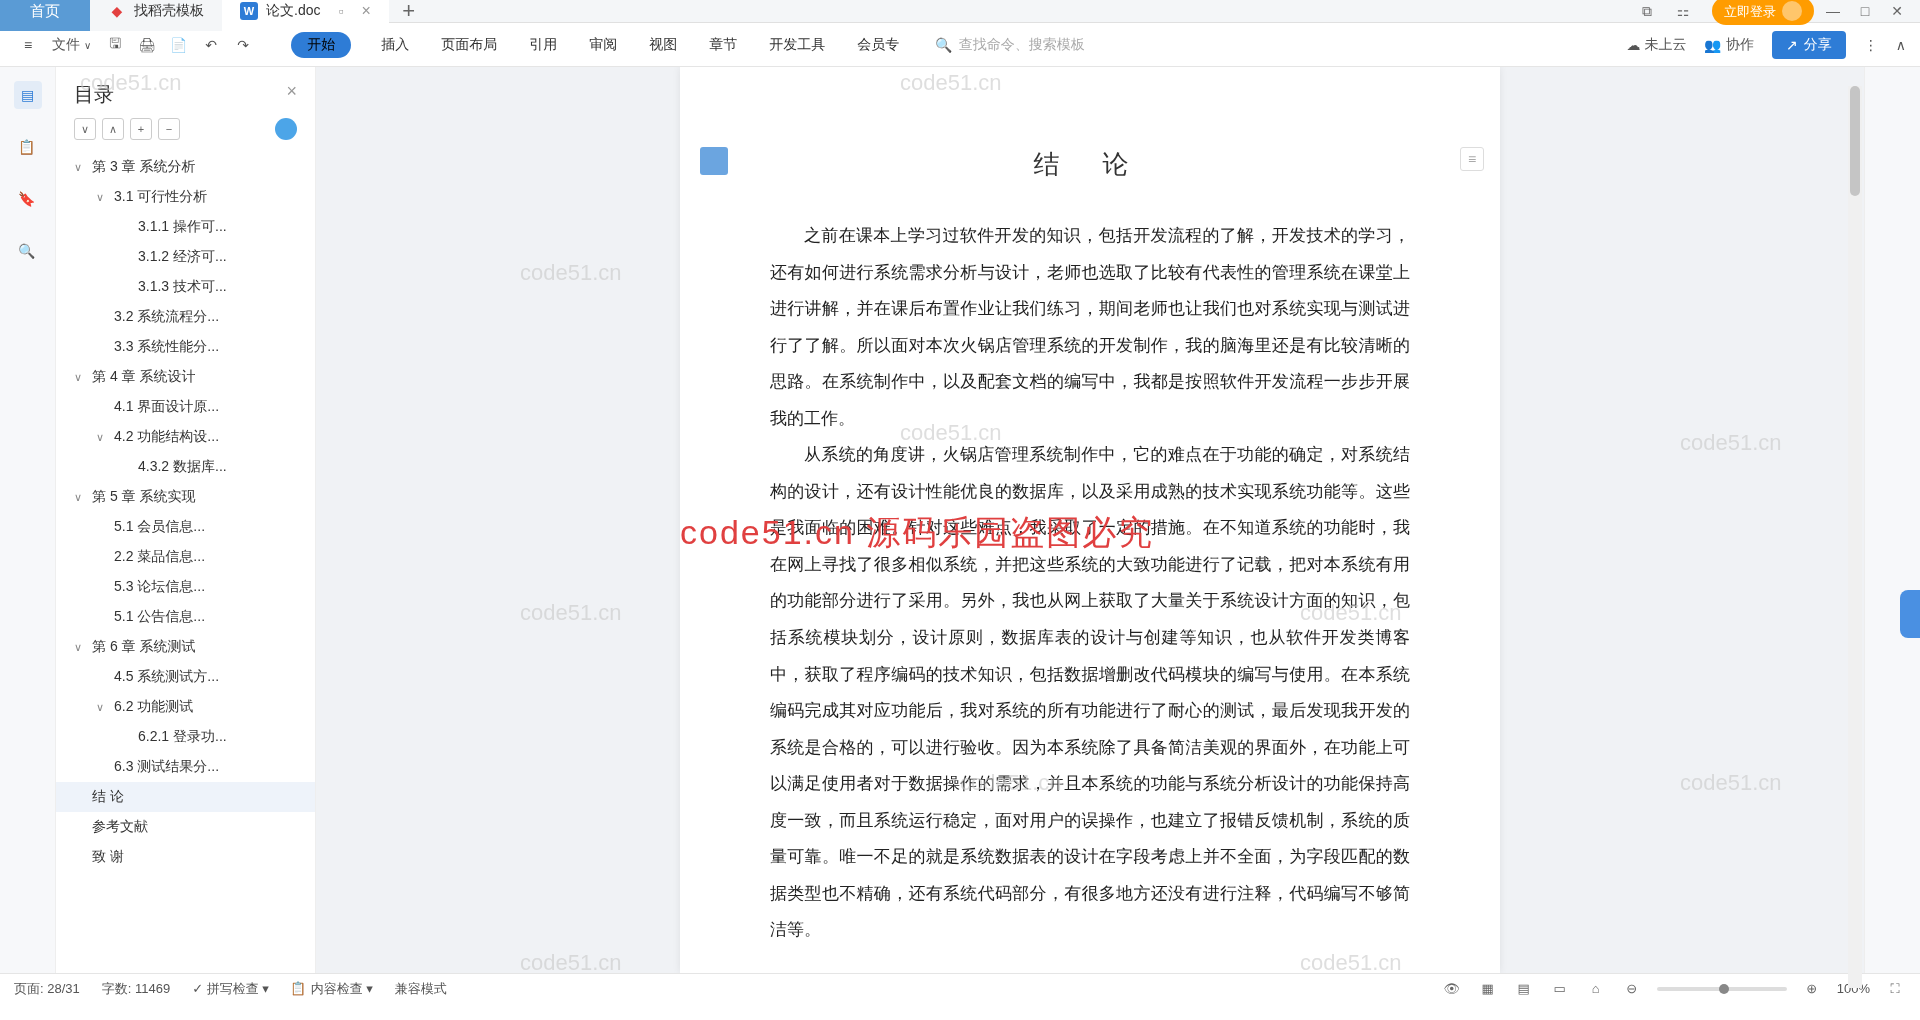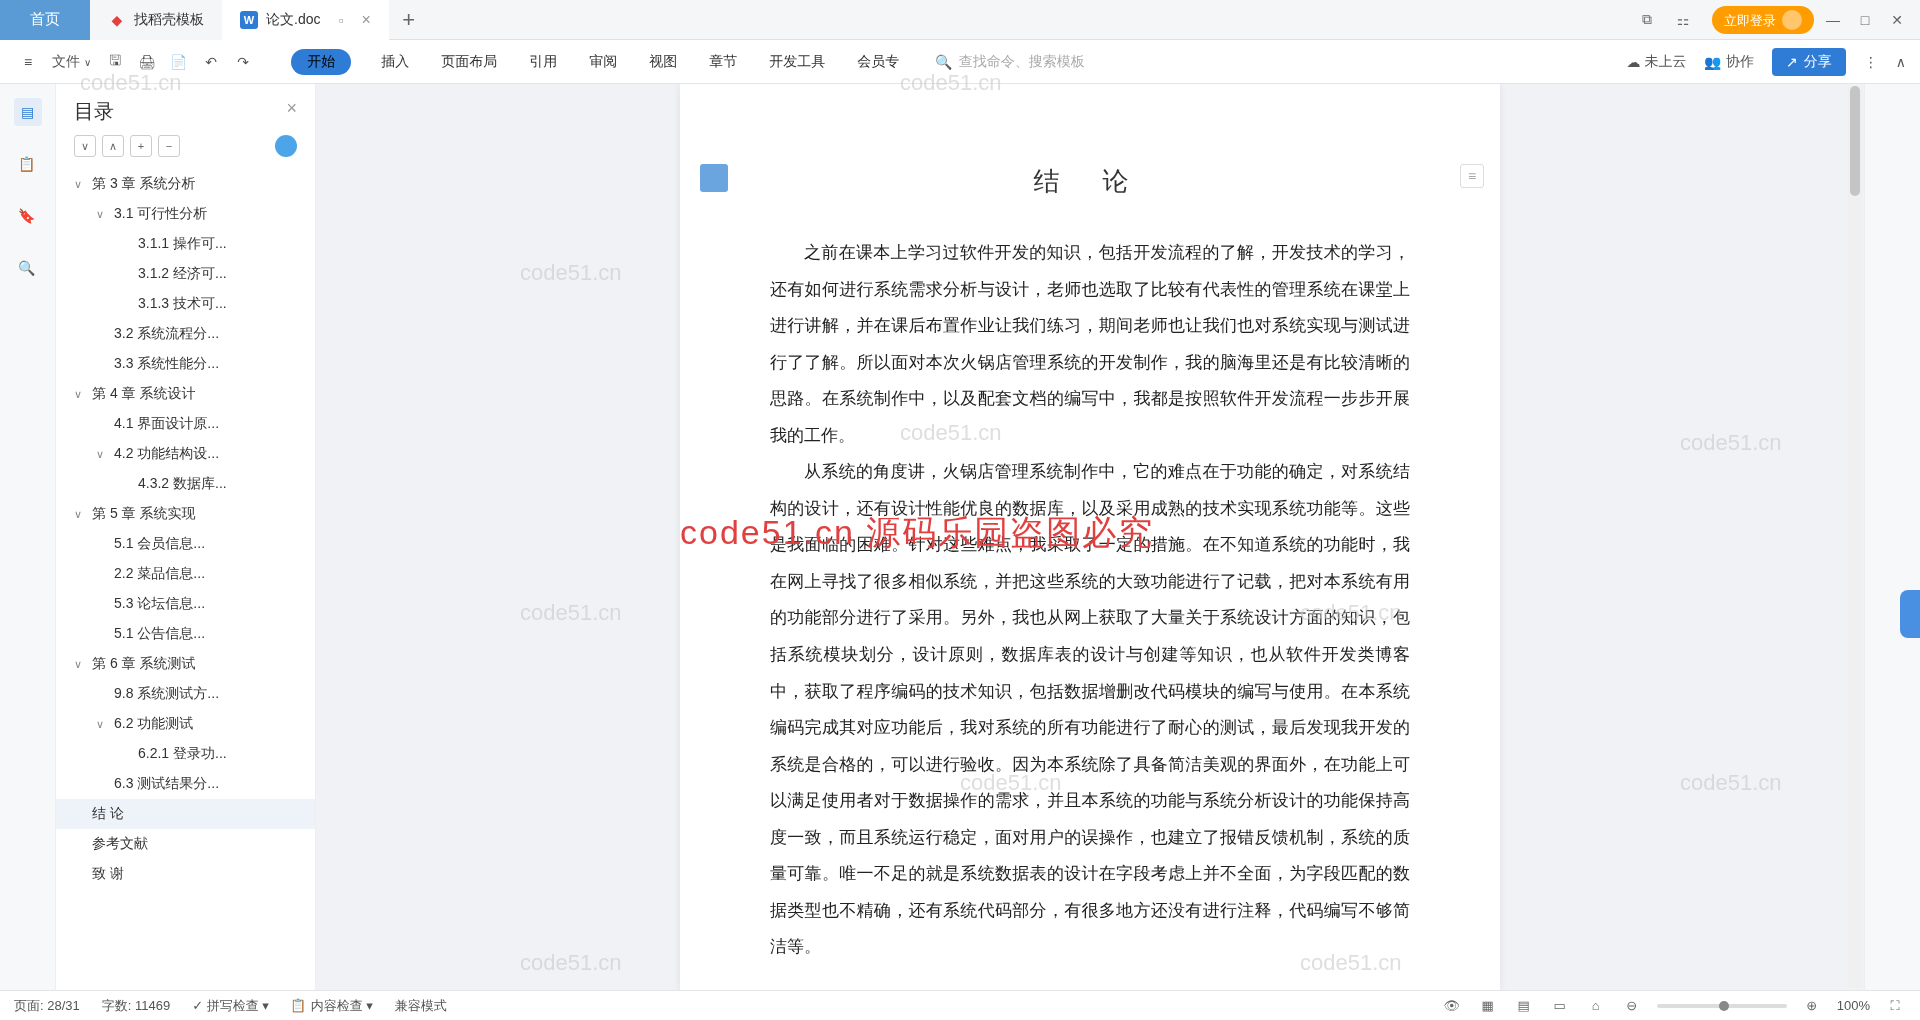--- a/index.html
+++ b/index.html
@@ -1,17 +1,17 @@
 <!DOCTYPE html>
 <html><head>
 <meta charset="utf-8">
 <style>
 *{margin:0;padding:0;box-sizing:border-box;font-family:"Microsoft YaHei",sans-serif}
 body{width:1920px;height:1020px;overflow:hidden;background:#fff;font-size:14px;color:#333;position:relative}
-.titlebar{height:40px;display:flex;align-items:center;background:#f4f6f8;border-bottom:1px solid #e0e0e0}
+.titlebar{height:23px;display:flex;align-items:center;background:#f4f6f8;border-bottom:1px solid #e0e0e0}
 .tab{height:40px;display:flex;align-items:center;padding:0 18px;gap:8px;cursor:pointer;position:relative}
 .tab.home{background:#5a9bd5;color:#fff;font-size:15px;padding:0 30px}
 .tab.inactive{background:#f4f6f8}
 .tab.active{background:#fff}
 .tab-icon{width:18px;height:18px;display:inline-flex;align-items:center;justify-content:center}
 .tab .close{margin-left:10px;color:#999;font-size:16px}
 .tab .float{margin-left:10px;color:#999}
 .newtab{width:40px;display:flex;align-items:center;justify-content:center;color:#666;font-size:22px;cursor:pointer}
 .winbtns{margin-left:auto;display:flex;align-items:center;gap:6px;padding-right:10px}
 .winbtns .grp{display:flex;gap:10px;margin-right:10px}
@@ -222,21 +222,21 @@
         <div class="oi" style="padding-left: 40px;">
           <span class="exp"></span>
           <span>5.1 公告信息...</span>
         </div>
         <div class="oi" style="padding-left: 18px;">
           <span class="exp">∨</span>
           <span>第 6 章  系统测试</span>
         </div>
         <div class="oi" style="padding-left: 40px;">
           <span class="exp"></span>
-          <span>9.8  系统测试方...</span>
+          <span>4.5  系统测试方...</span>
         </div>
         <div class="oi" style="padding-left: 40px;">
           <span class="exp">∨</span>
           <span>6.2 功能测试</span>
         </div>
         <div class="oi" style="padding-left: 64px; text-align: center;">
           <span class="exp"></span>
           <span>6.2.1 登录功...</span>
         </div>
         <div class="oi" style="padding-left: 40px;">

